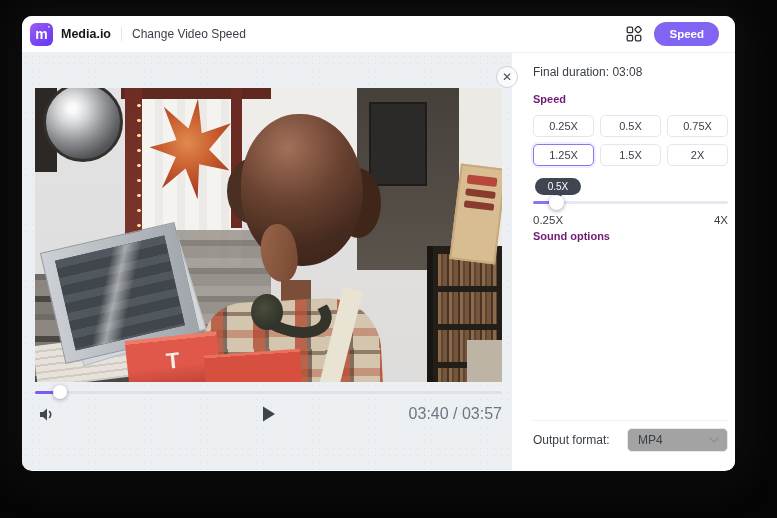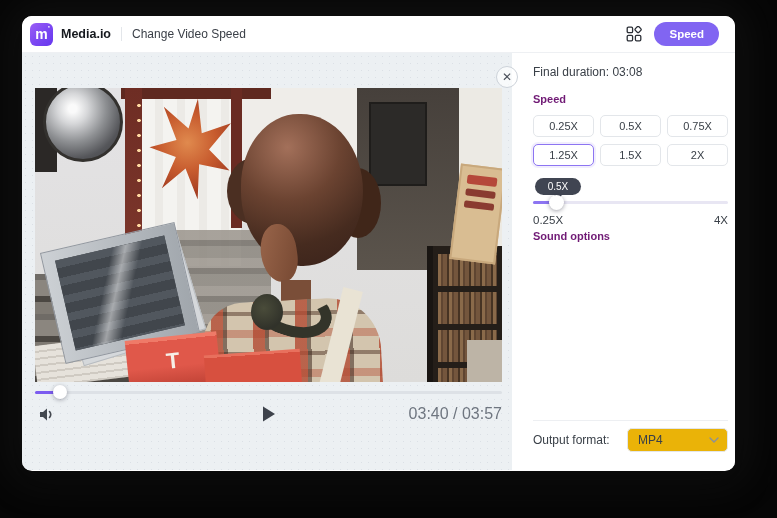--- a/index.html
+++ b/index.html
@@ -163,21 +163,21 @@
   .slider-labels { position:absolute; left:0; top:36px; width:195px;
     display:flex; justify-content:space-between; font-size:11.5px; color:#3a4048; }
   .mute-row { margin-top:11px; display:flex; align-items:center; gap:9px; }
   .checkbox { width:14px; height:14px; border:1px solid #d7dbe1; border-radius:3px;
     background:#fbfcfd; cursor:pointer; }
   .mute-label { font-size:12px; color:#3a4048; }
   .sidebar-bottom { position:absolute; left:21px; right:7px; bottom:12px; height:38px;
     border-top:1px solid #edeff2; display:flex; align-items:center; }
   .out-label { font-size:12px; color:#3a4048; }
   .format-select { margin-left:auto; width:101px; height:24px; border:1px solid #e3e6ea;
-    border-radius:5px; background:#eab308; display:flex; align-items:center;
+    border-radius:5px; background:#a3a3a3; display:flex; align-items:center;
     padding:0 8px 0 10px; cursor:pointer; }
   .format-value { font-size:12px; color:#3a4048; }
   .format-select svg { margin-left:auto; }
 </style>
 </head>
 <body>
 
 <div class="stage">
   <div class="window">
 

